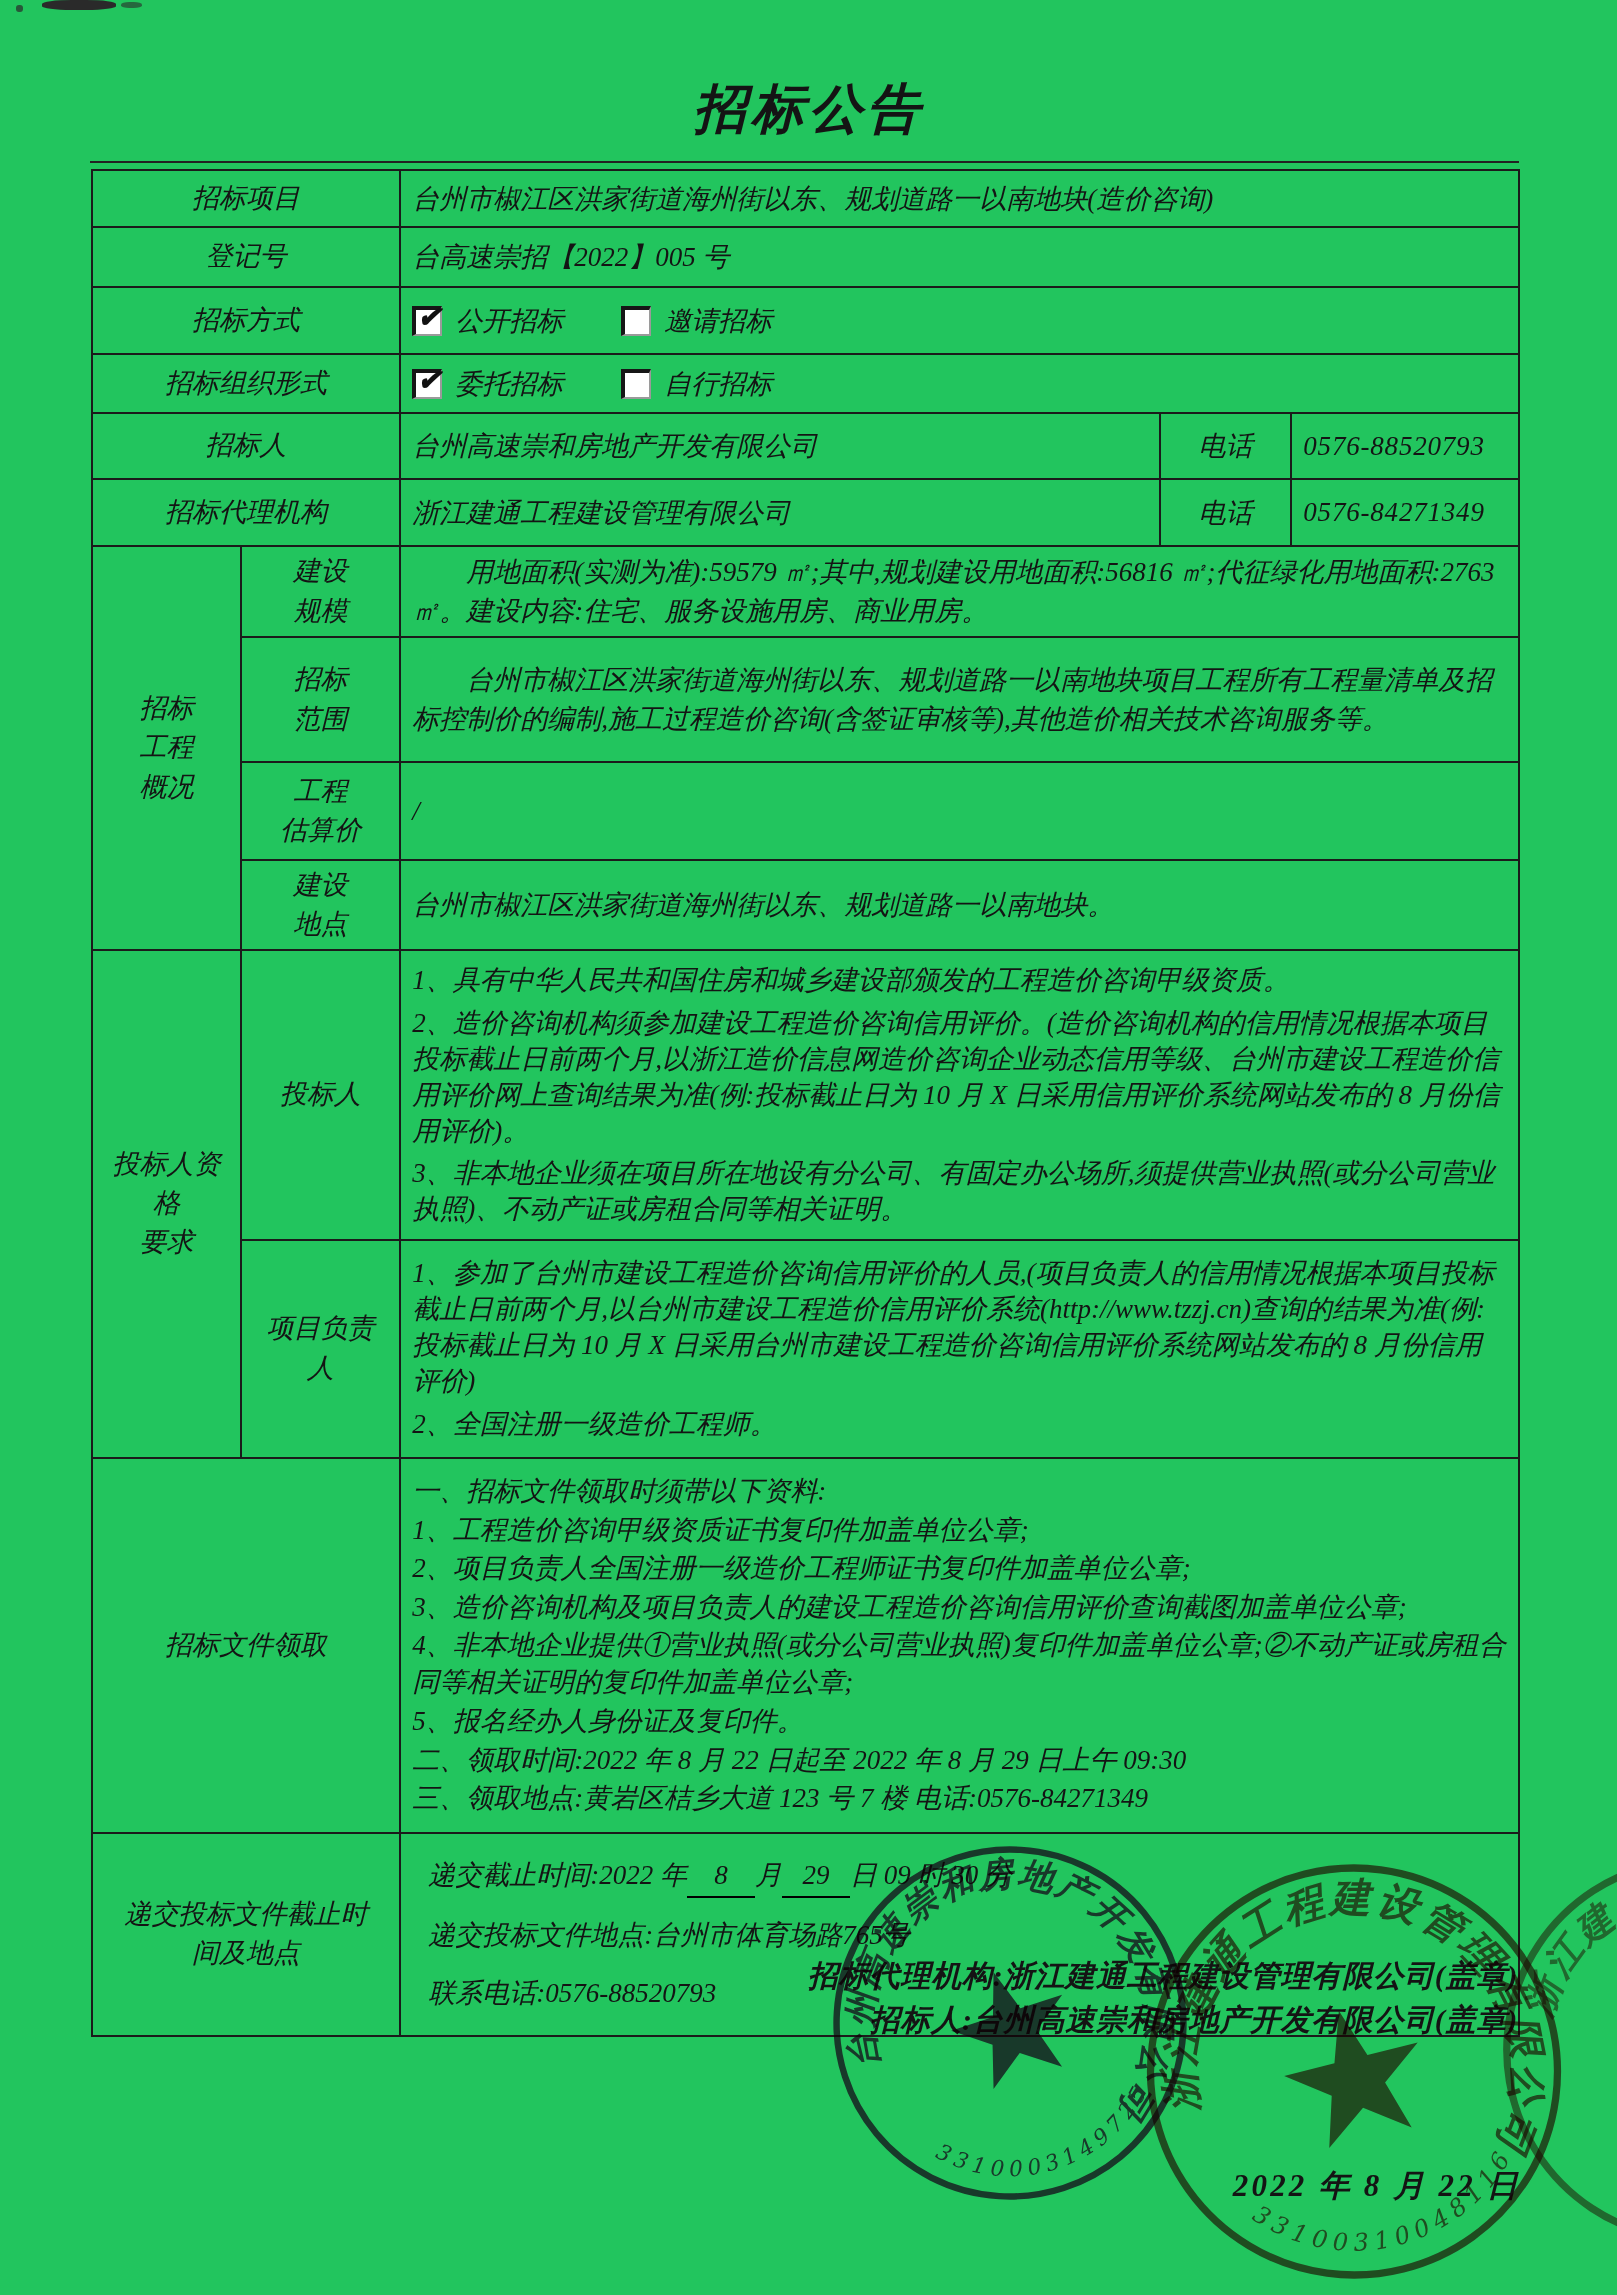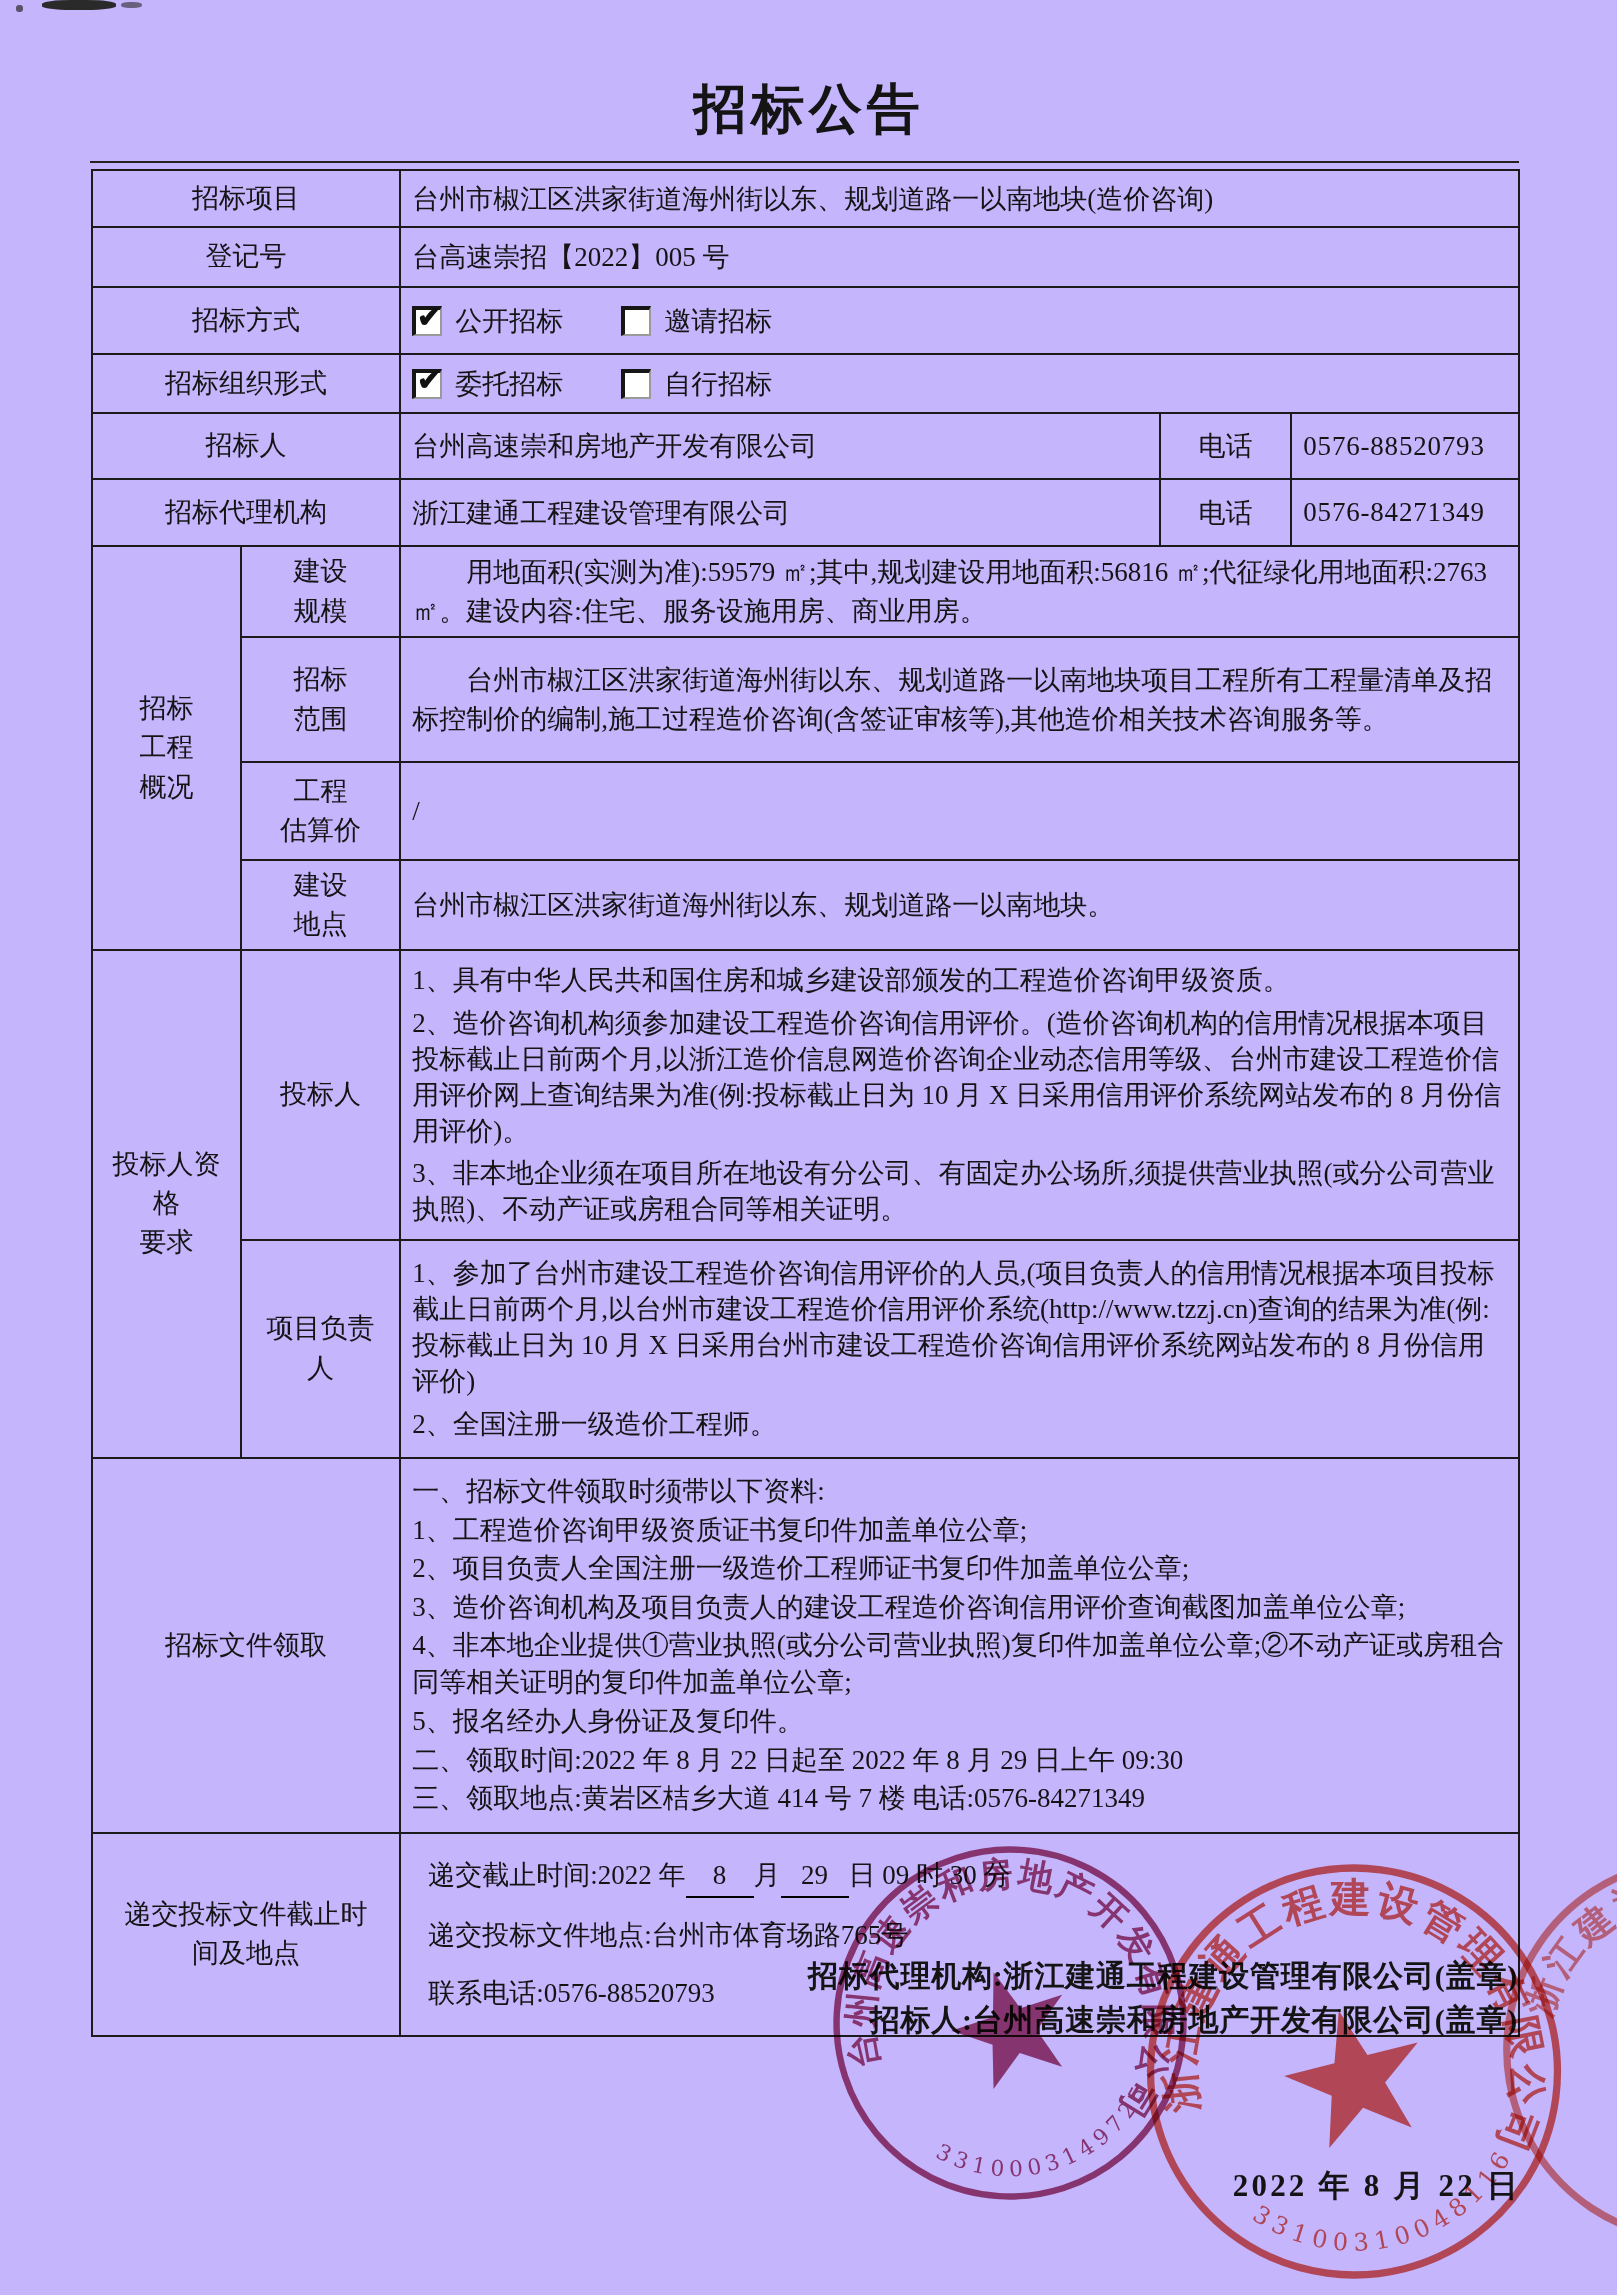--- a/index.html
+++ b/index.html
@@ -1,18 +1,18 @@
 <!DOCTYPE html>
 <html style="font-size:13px"><head>
 <meta charset="utf-8">
 <style>
   html,body{margin:0;padding:0;}
   body{width:1618px;height:2295px;background:#ffffff;overflow:hidden;position:relative;
        font-family:"Liberation Serif","DejaVu Serif",serif;color:#141414;}
-  .page{position:absolute;inset:0;background:#c4b5fd;}
+  .page{position:absolute;inset:0;background:#22c55e;font-style:italic;}
 
   
   .smudge{position:absolute;background:#2a2a2a;border-radius:40%;}
 
   .doc-title{position:absolute;top:74px;left:0;width:100%;text-align:center;
              font-size:53px;font-weight:700;letter-spacing:4.8px;}
 
   .topline{position:absolute;left:90px;width:1429px;height:2.4px;background:#222;top:161px;}
 
   table.main{position:absolute;left:91px;top:169px;width:1426px;border-collapse:collapse;
@@ -172,21 +172,21 @@
     <tr style="height:375px">
       <td class="lbl" colspan="2">招标文件领取</td>
       <td class="val pickup" colspan="3">
         <p>一、招标文件领取时须带以下资料:</p>
         <p>1、工程造价咨询甲级资质证书复印件加盖单位公章;</p>
         <p>2、项目负责人全国注册一级造价工程师证书复印件加盖单位公章;</p>
         <p>3、造价咨询机构及项目负责人的建设工程造价咨询信用评价查询截图加盖单位公章;</p>
         <p>4、非本地企业提供①营业执照(或分公司营业执照)复印件加盖单位公章;②不动产证或房租合同等相关证明的复印件加盖单位公章;</p>
         <p>5、报名经办人身份证及复印件。</p>
         <p>二、领取时间:2022 年 8 月 22 日起至 2022 年 8 月 29 日上午 09:30</p>
-        <p>三、领取地点:黄岩区桔乡大道 414 号 7 楼  电话:0576-84271349</p>
+        <p>三、领取地点:黄岩区桔乡大道 123 号 7 楼  电话:0576-84271349</p>
       </td>
     </tr>
 
     <tr style="height:136px">
       <td class="lbl" colspan="2">递交投标文件截止时
 间及地点</td>
       <td class="val submit" colspan="3">
         <p><span>递交截止时间:2022 年</span><span class="uline">8</span><span>月</span><span class="uline">29</span><span>日 09 时 30 分</span></p>
         <p>递交投标文件地点:台州市体育场路765号</p>
         <p>联系电话:0576-88520793</p>

